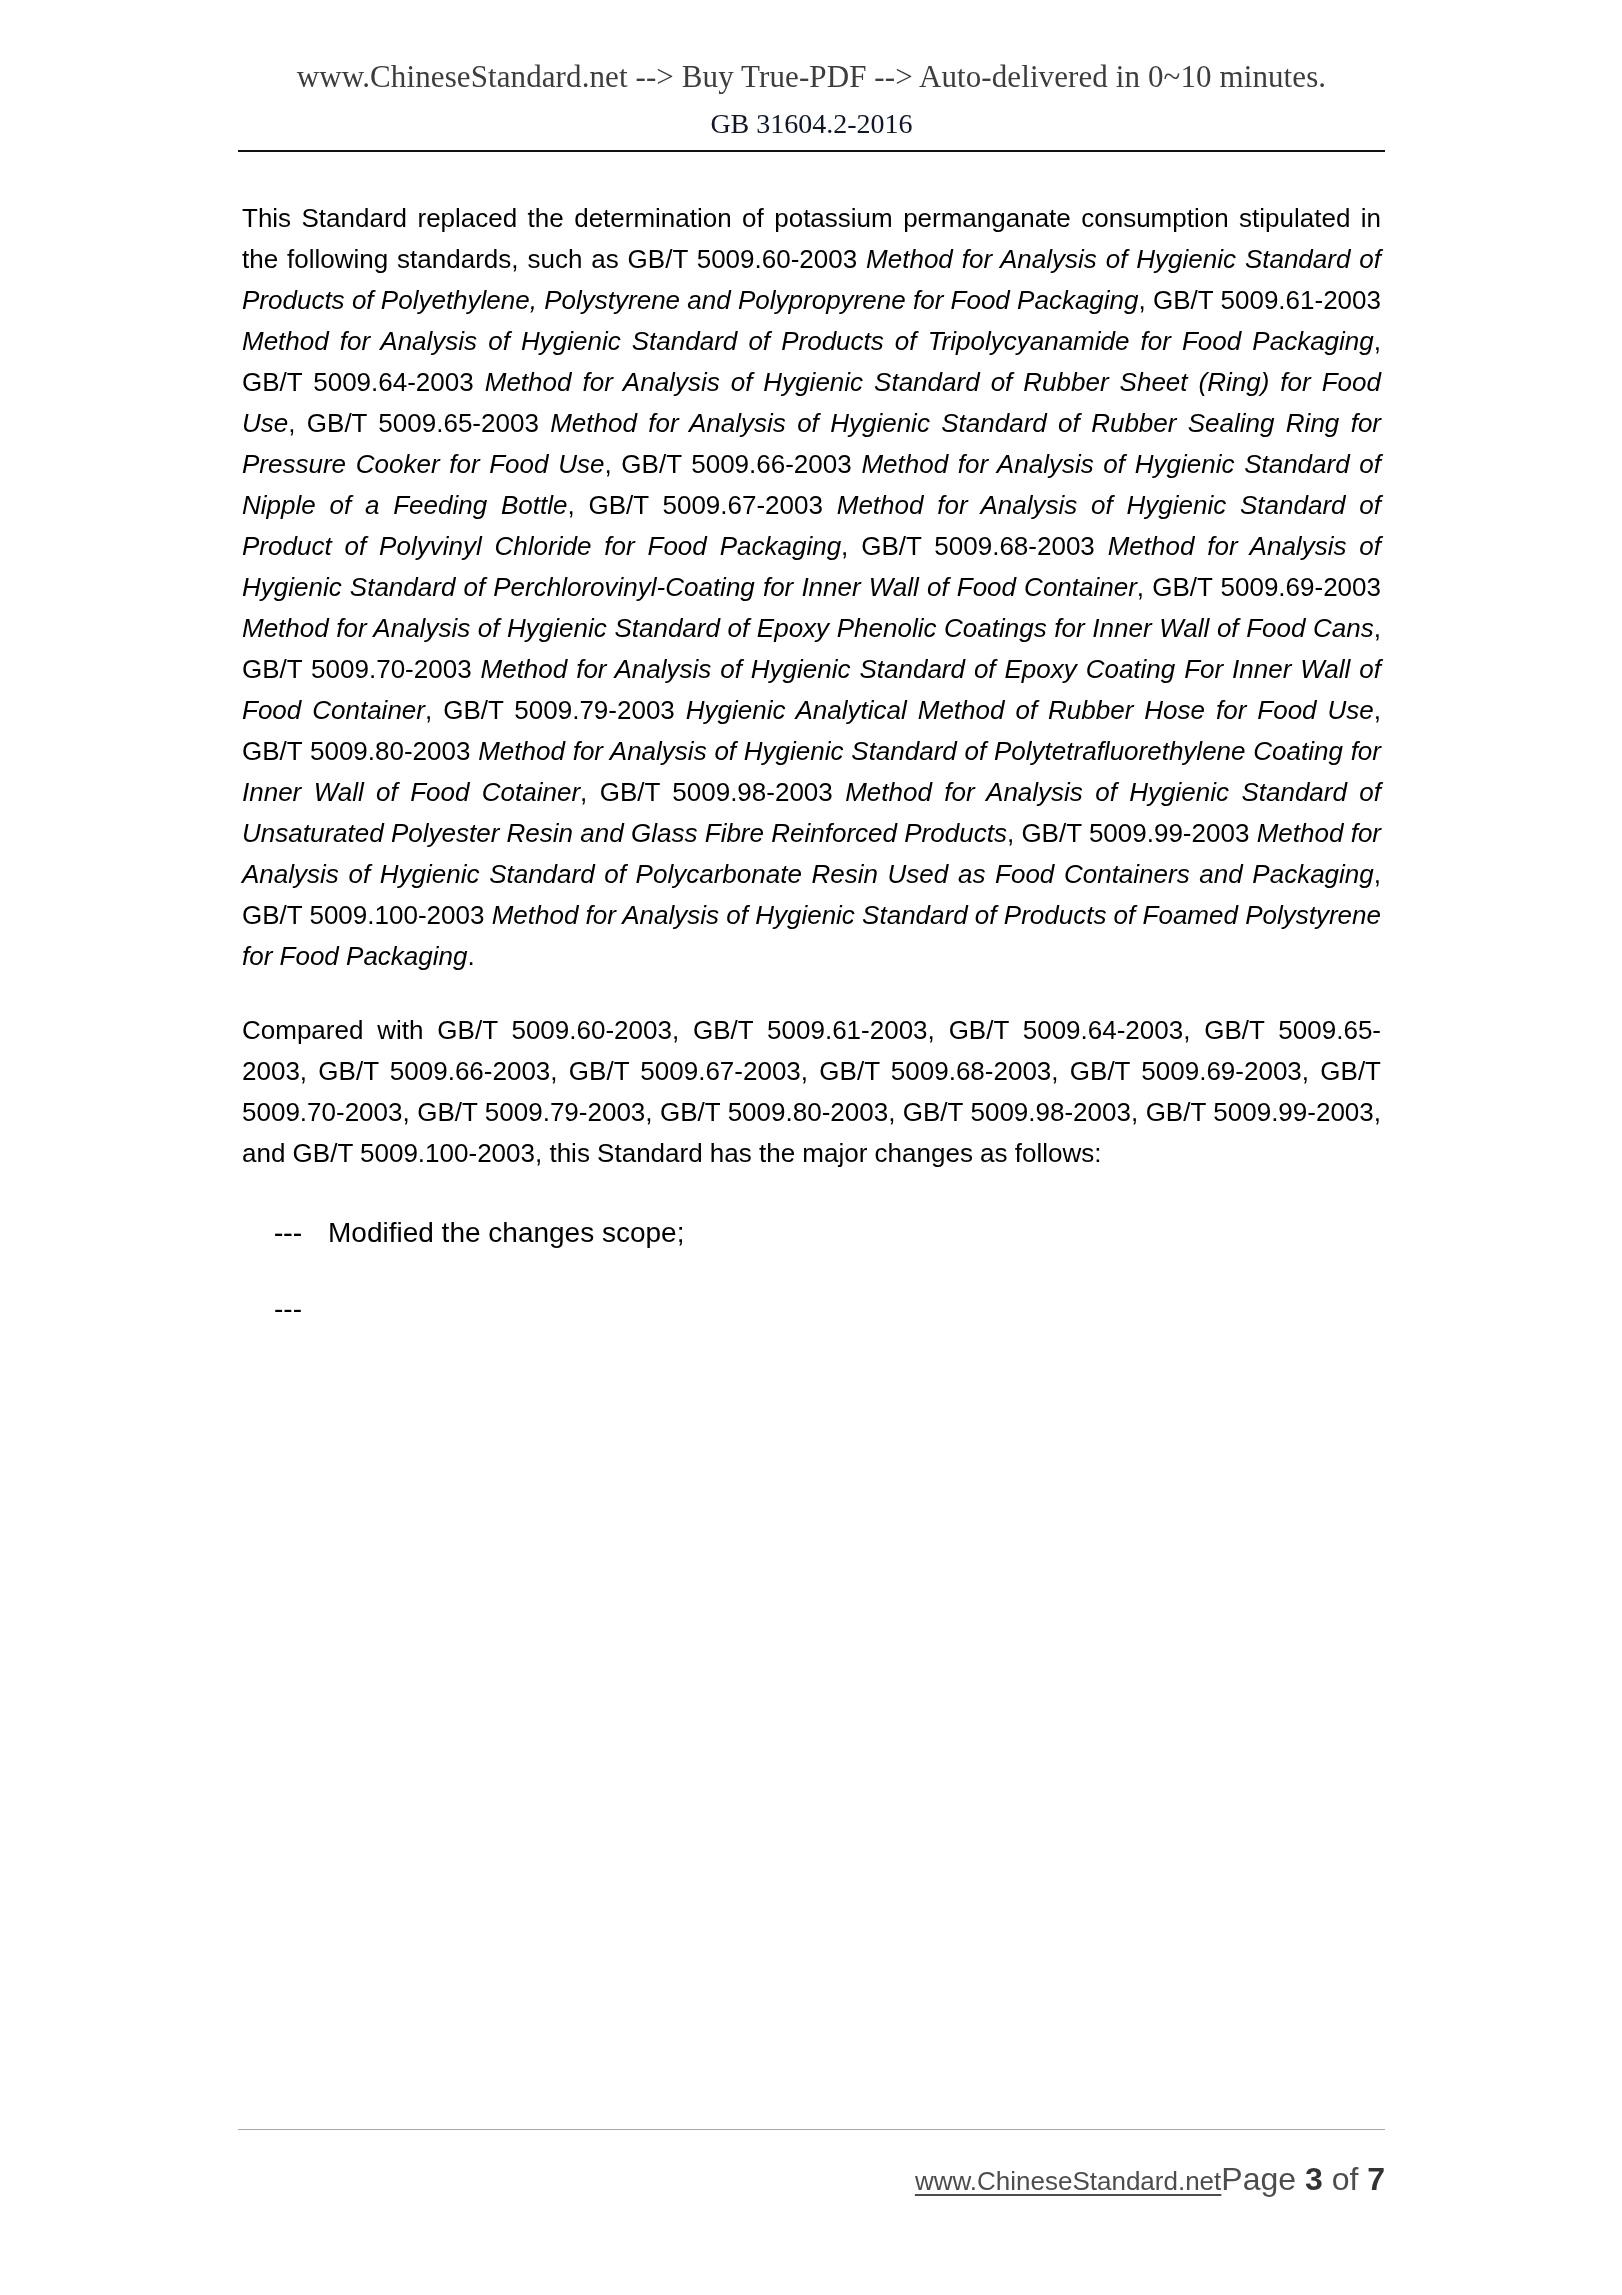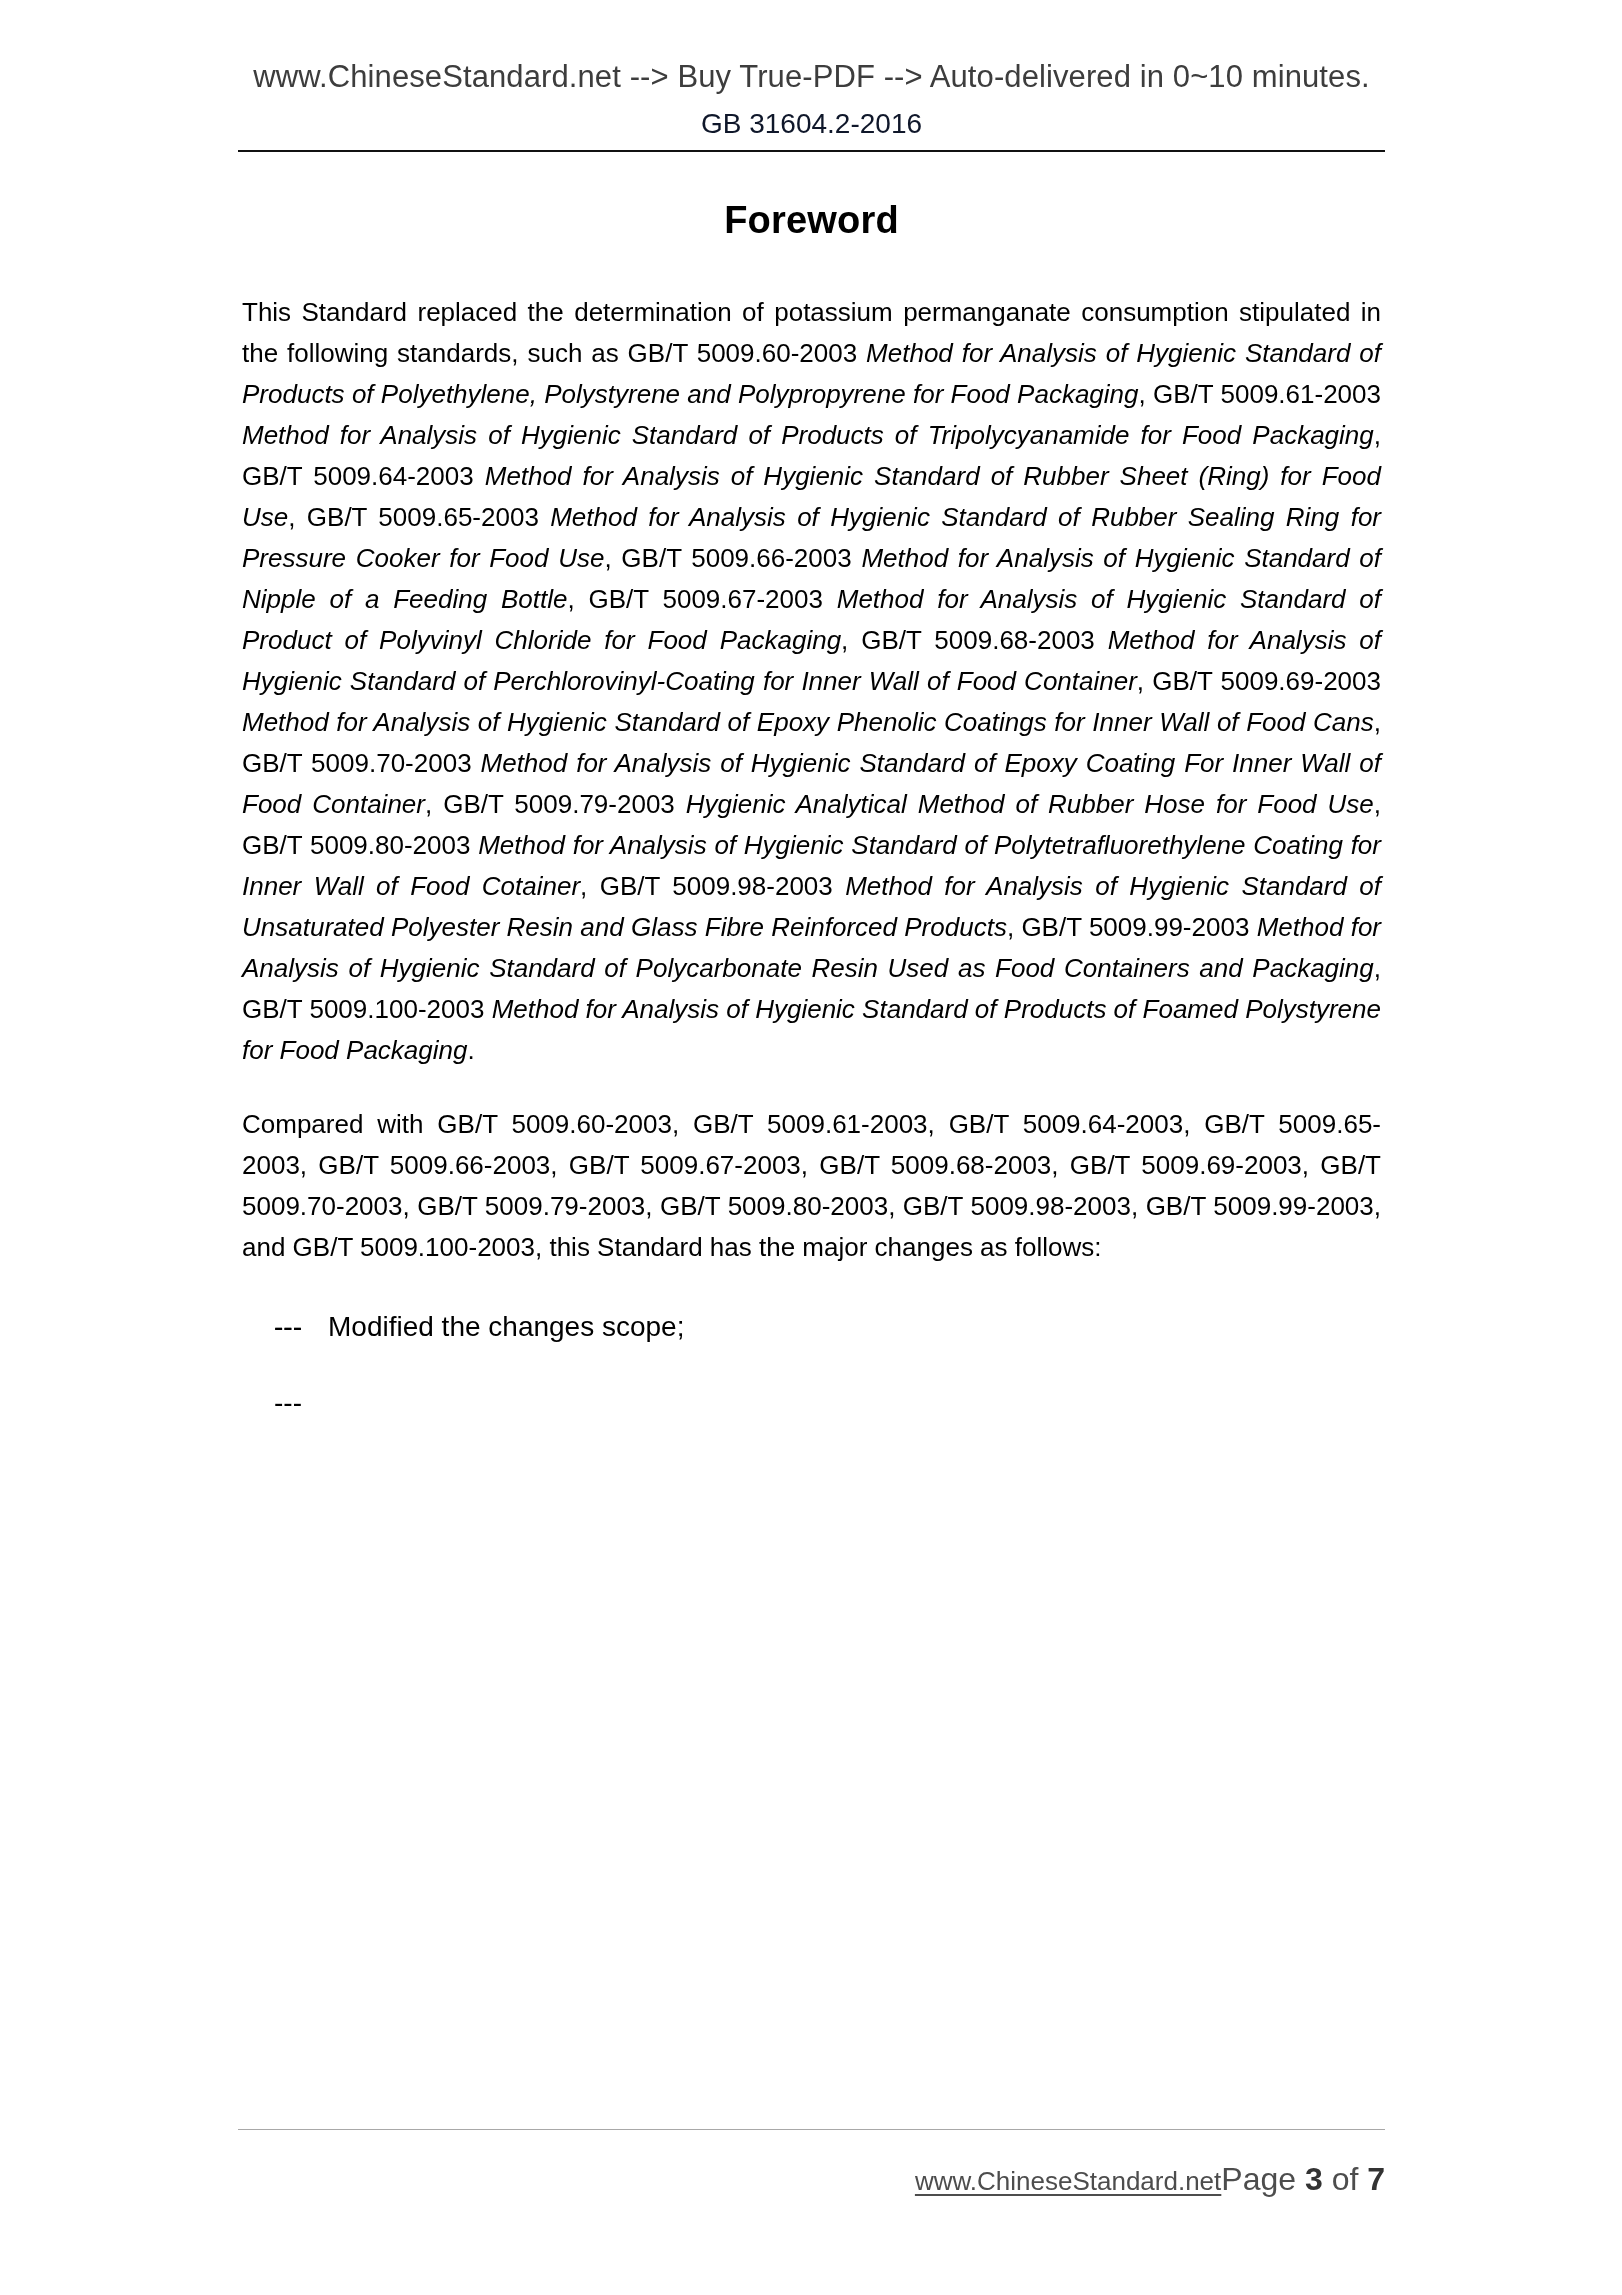--- a/index.html
+++ b/index.html
@@ -20,20 +20,21 @@
     overflow: hidden;
   }
 
   
   .page-header {
     position: absolute;
     left: 0;
     right: 0;
     top: 58px;
     text-align: center;
+    font-family: Liberation Serif, serif;
   }
   .promo-line {
     font-size: 31px;
     color: #3d3d3d;
     letter-spacing: 0.1px;
     line-height: 1.2;
     white-space: nowrap;
   }
   .doc-code {
     margin-top: 11.7px;
@@ -134,21 +135,20 @@
 <div class="page">
 
   <div class="page-header">
     <div class="promo-line">www.ChineseStandard.net --&gt; Buy True-PDF --&gt; Auto-delivered in 0~10 minutes.</div>
     <div class="doc-code">GB 31604.2-2016</div>
   </div>
   <div class="header-rule"></div>
 
   <div class="content">
 
-    <h1 class="doc-title">Foreword</h1>
 
     <p class="para"><span>This Standard replaced the determination of potassium permanganate consumption stipulated in the following standards, such as GB/T 5009.60-2003 </span><span class="it">Method for Analysis of Hygienic Standard of Products of Polyethylene, Polystyrene and Polypropyrene for Food Packaging</span><span>, GB/T 5009.61-2003 </span><span class="it">Method for Analysis of Hygienic Standard of Products of Tripolycyanamide for Food Packaging</span><span>, GB/T 5009.64-2003 </span><span class="it">Method for Analysis of Hygienic Standard of Rubber Sheet (Ring) for Food Use</span><span>, GB/T 5009.65-2003 </span><span class="it">Method for Analysis of Hygienic Standard of Rubber Sealing Ring for Pressure Cooker for Food Use</span><span>, GB/T 5009.66-2003 </span><span class="it">Method for Analysis of Hygienic Standard of Nipple of a Feeding Bottle</span><span>, GB/T 5009.67-2003 </span><span class="it">Method for Analysis of Hygienic Standard of Product of Polyvinyl Chloride for Food Packaging</span><span>, GB/T 5009.68-2003 </span><span class="it">Method for Analysis of Hygienic Standard of Perchlorovinyl-Coating for Inner Wall of Food Container</span><span>, GB/T 5009.69-2003 </span><span class="it">Method for Analysis of Hygienic Standard of Epoxy Phenolic Coatings for Inner Wall of Food Cans</span><span>, GB/T 5009.70-2003 </span><span class="it">Method for Analysis of Hygienic Standard of Epoxy Coating For Inner Wall of Food Container</span><span>, GB/T 5009.79-2003 </span><span class="it">Hygienic Analytical Method of Rubber Hose for Food Use</span><span>, GB/T 5009.80-2003 </span><span class="it">Method for Analysis of Hygienic Standard of Polytetrafluorethylene Coating for Inner Wall of Food Cotainer</span><span>, GB/T 5009.98-2003 </span><span class="it">Method for Analysis of Hygienic Standard of Unsaturated Polyester Resin and Glass Fibre Reinforced Products</span><span>, GB/T 5009.99-2003 </span><span class="it">Method for Analysis of Hygienic Standard of Polycarbonate Resin Used as Food Containers and Packaging</span><span>, GB/T 5009.100-2003 </span><span class="it">Method for Analysis of Hygienic Standard of Products of Foamed Polystyrene for Food Packaging</span><span>.</span></p>
 
     <p class="para">Compared with GB/T 5009.60-2003, GB/T 5009.61-2003, GB/T 5009.64-2003, GB/T 5009.65-2003, GB/T 5009.66-2003, GB/T 5009.67-2003, GB/T 5009.68-2003, GB/T 5009.69-2003, GB/T 5009.70-2003, GB/T 5009.79-2003, GB/T 5009.80-2003, GB/T 5009.98-2003, GB/T 5009.99-2003, and GB/T 5009.100-2003, this Standard has the major changes as follows:</p>
 
     <ul class="changes-list">
       <li class="change-item">
         <span class="dash">---</span>
       </li>
       <li class="change-item nowrap-item">

